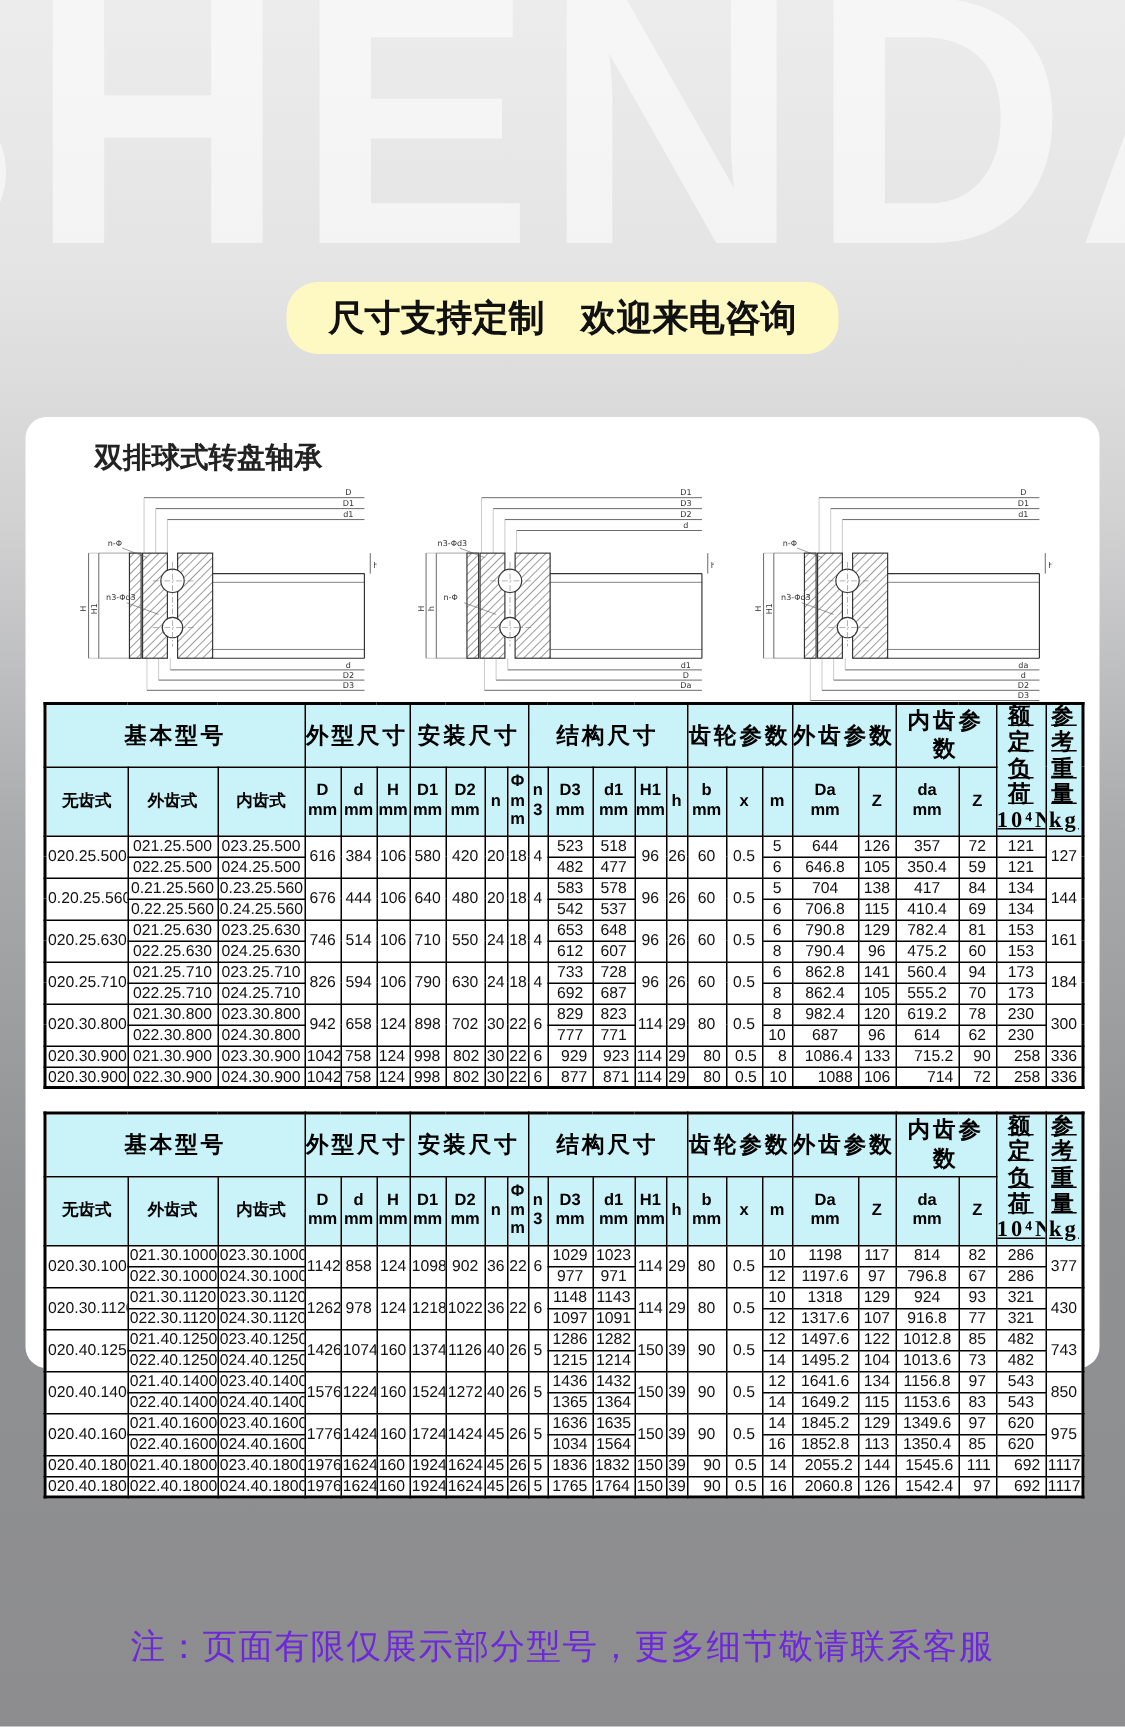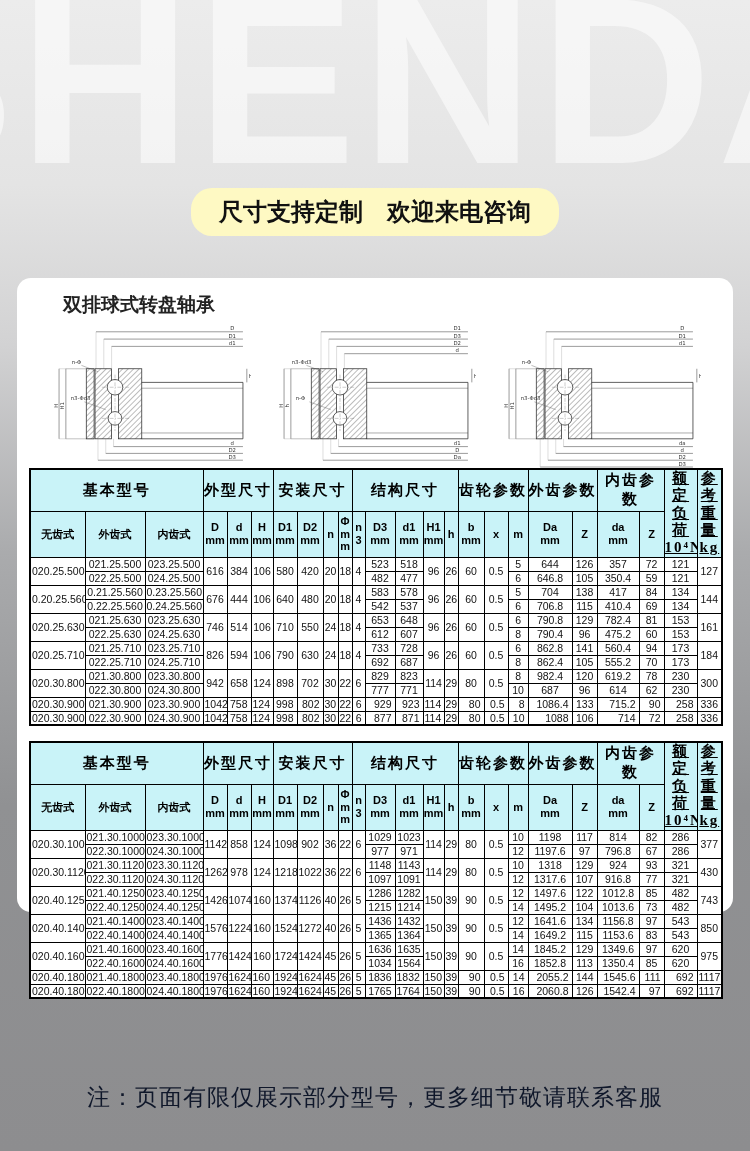--- a/index.html
+++ b/index.html
@@ -54,21 +54,21 @@
     font-family:"Liberation Serif", serif;
   }
   .spec-table tr.sub th{
     height:46px; font-size:11px; line-height:1.15; white-space:pre-line;
   }
   .spec-table th.vlab{ font-size:11px; line-height:1.15; white-space:pre-line; font-family:"Liberation Serif", serif; letter-spacing:0;text-decoration:underline; }
   .spec-table tbody td{ height:14px; font-size:10.5px; line-height:1; padding:0 1px; color:#111; }
   .spec-table td.ra{ text-align:right; padding-right:3px; }
   .footer-note{
     position:absolute; top:1082px; width:750px; text-align:center;
-    color:#0f172a; font-size:23px; letter-spacing:1px;
+    color:#6d28d9; font-size:23px; letter-spacing:1px;
   }
 </style>
 </head>
 <body>
 
 <svg width="0" height="0" style="position:absolute" aria-hidden="true">
   <defs>
     <pattern id="hatch" width="4" height="4" patternUnits="userSpaceOnUse" patternTransform="rotate(45)">
       <rect width="4" height="4" fill="#ffffff"></rect>
       <line x1="0" y1="0" x2="0" y2="4" stroke="#777" stroke-width="1"></line>

